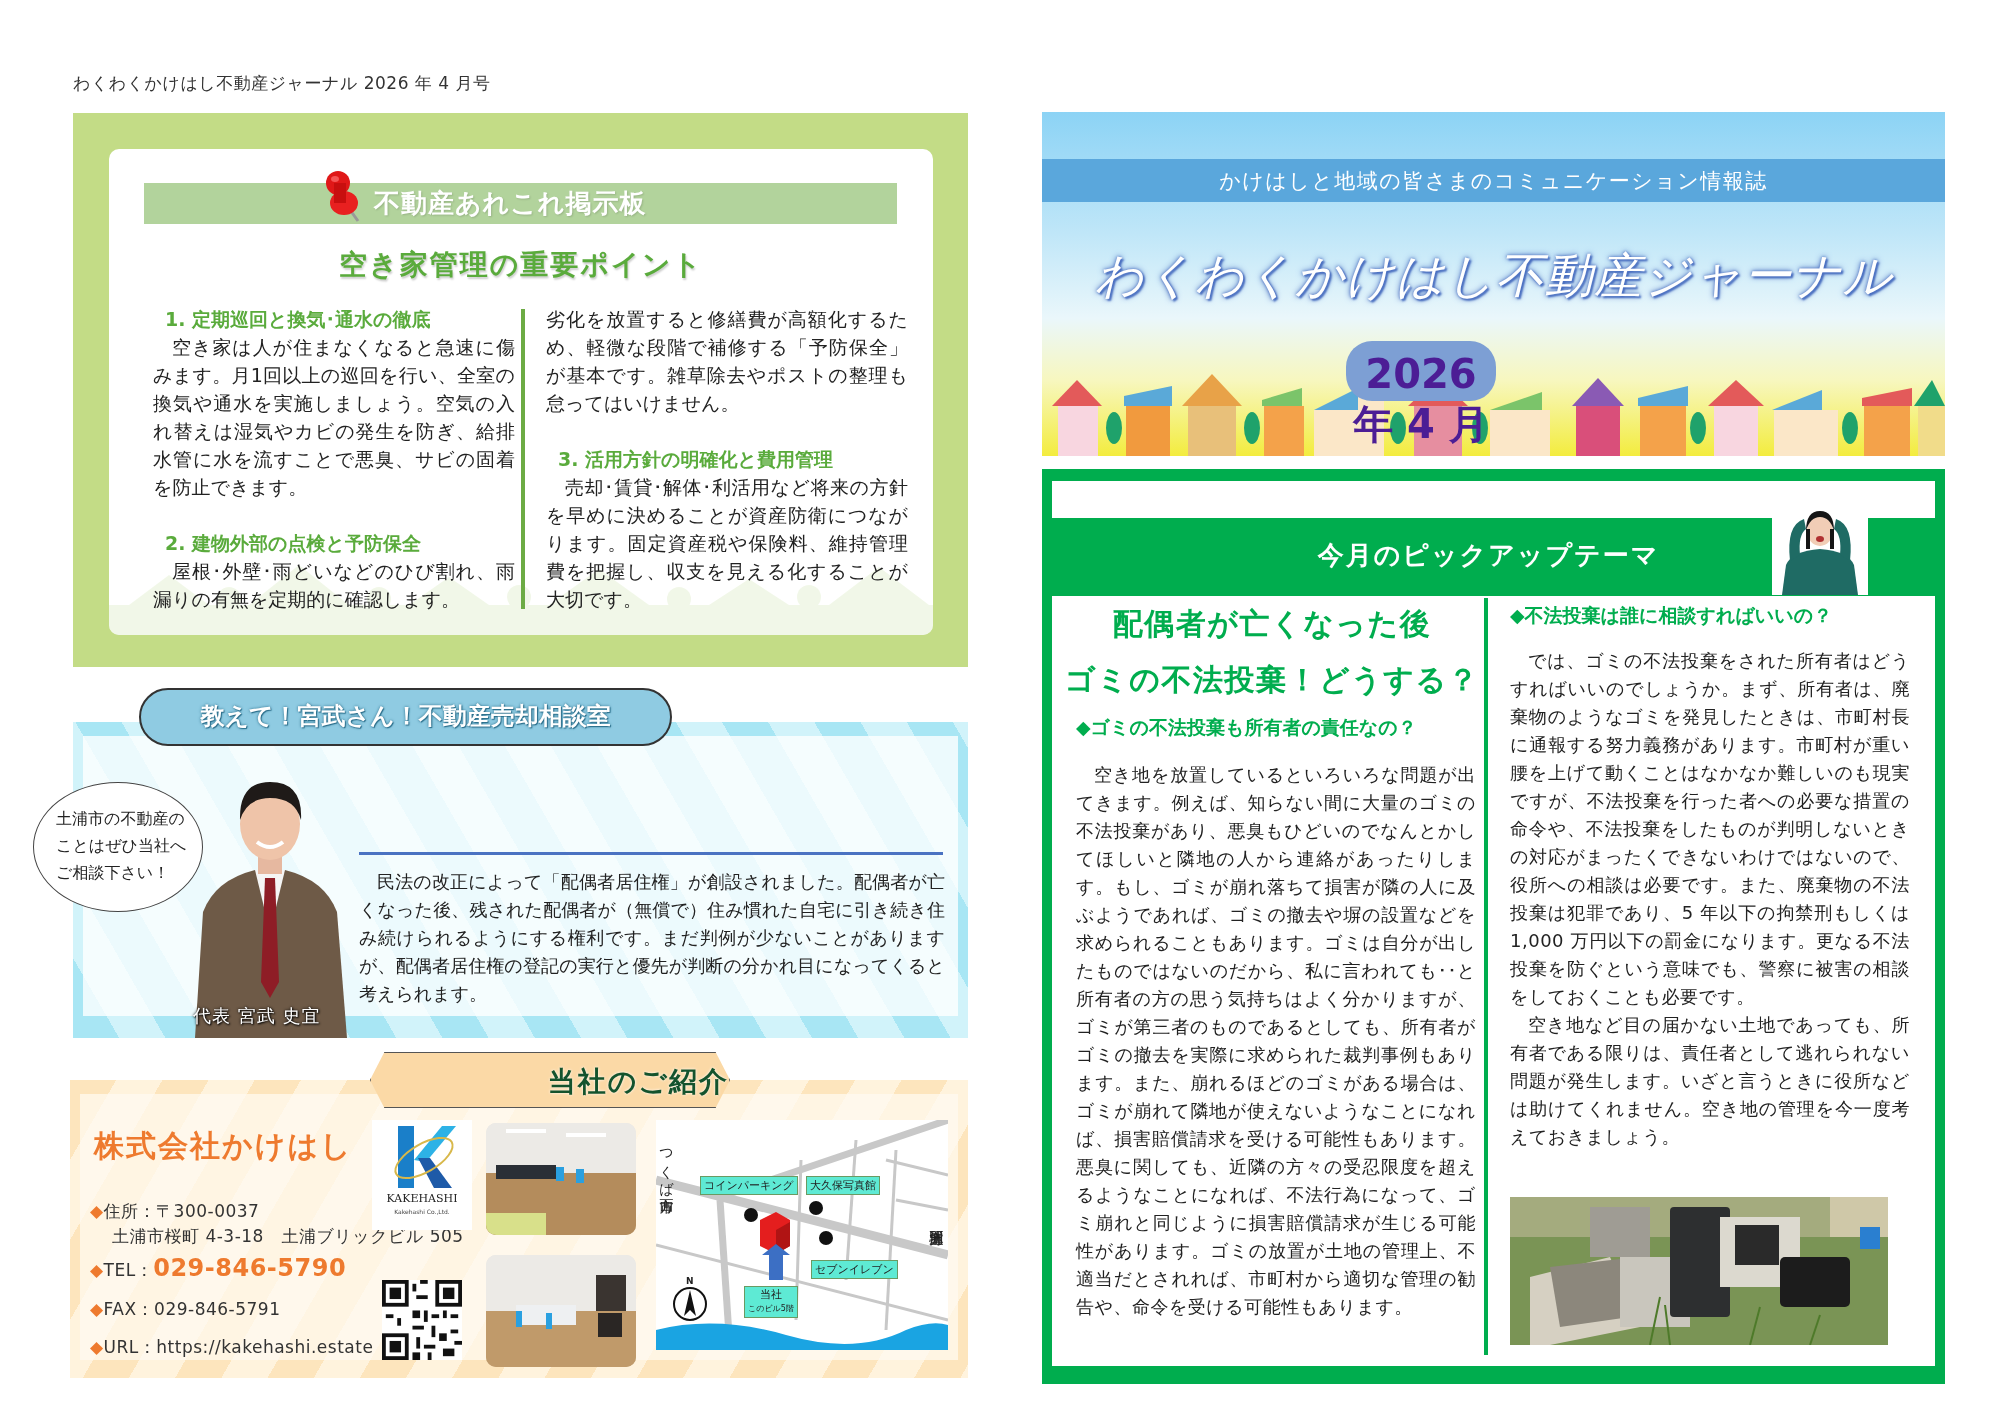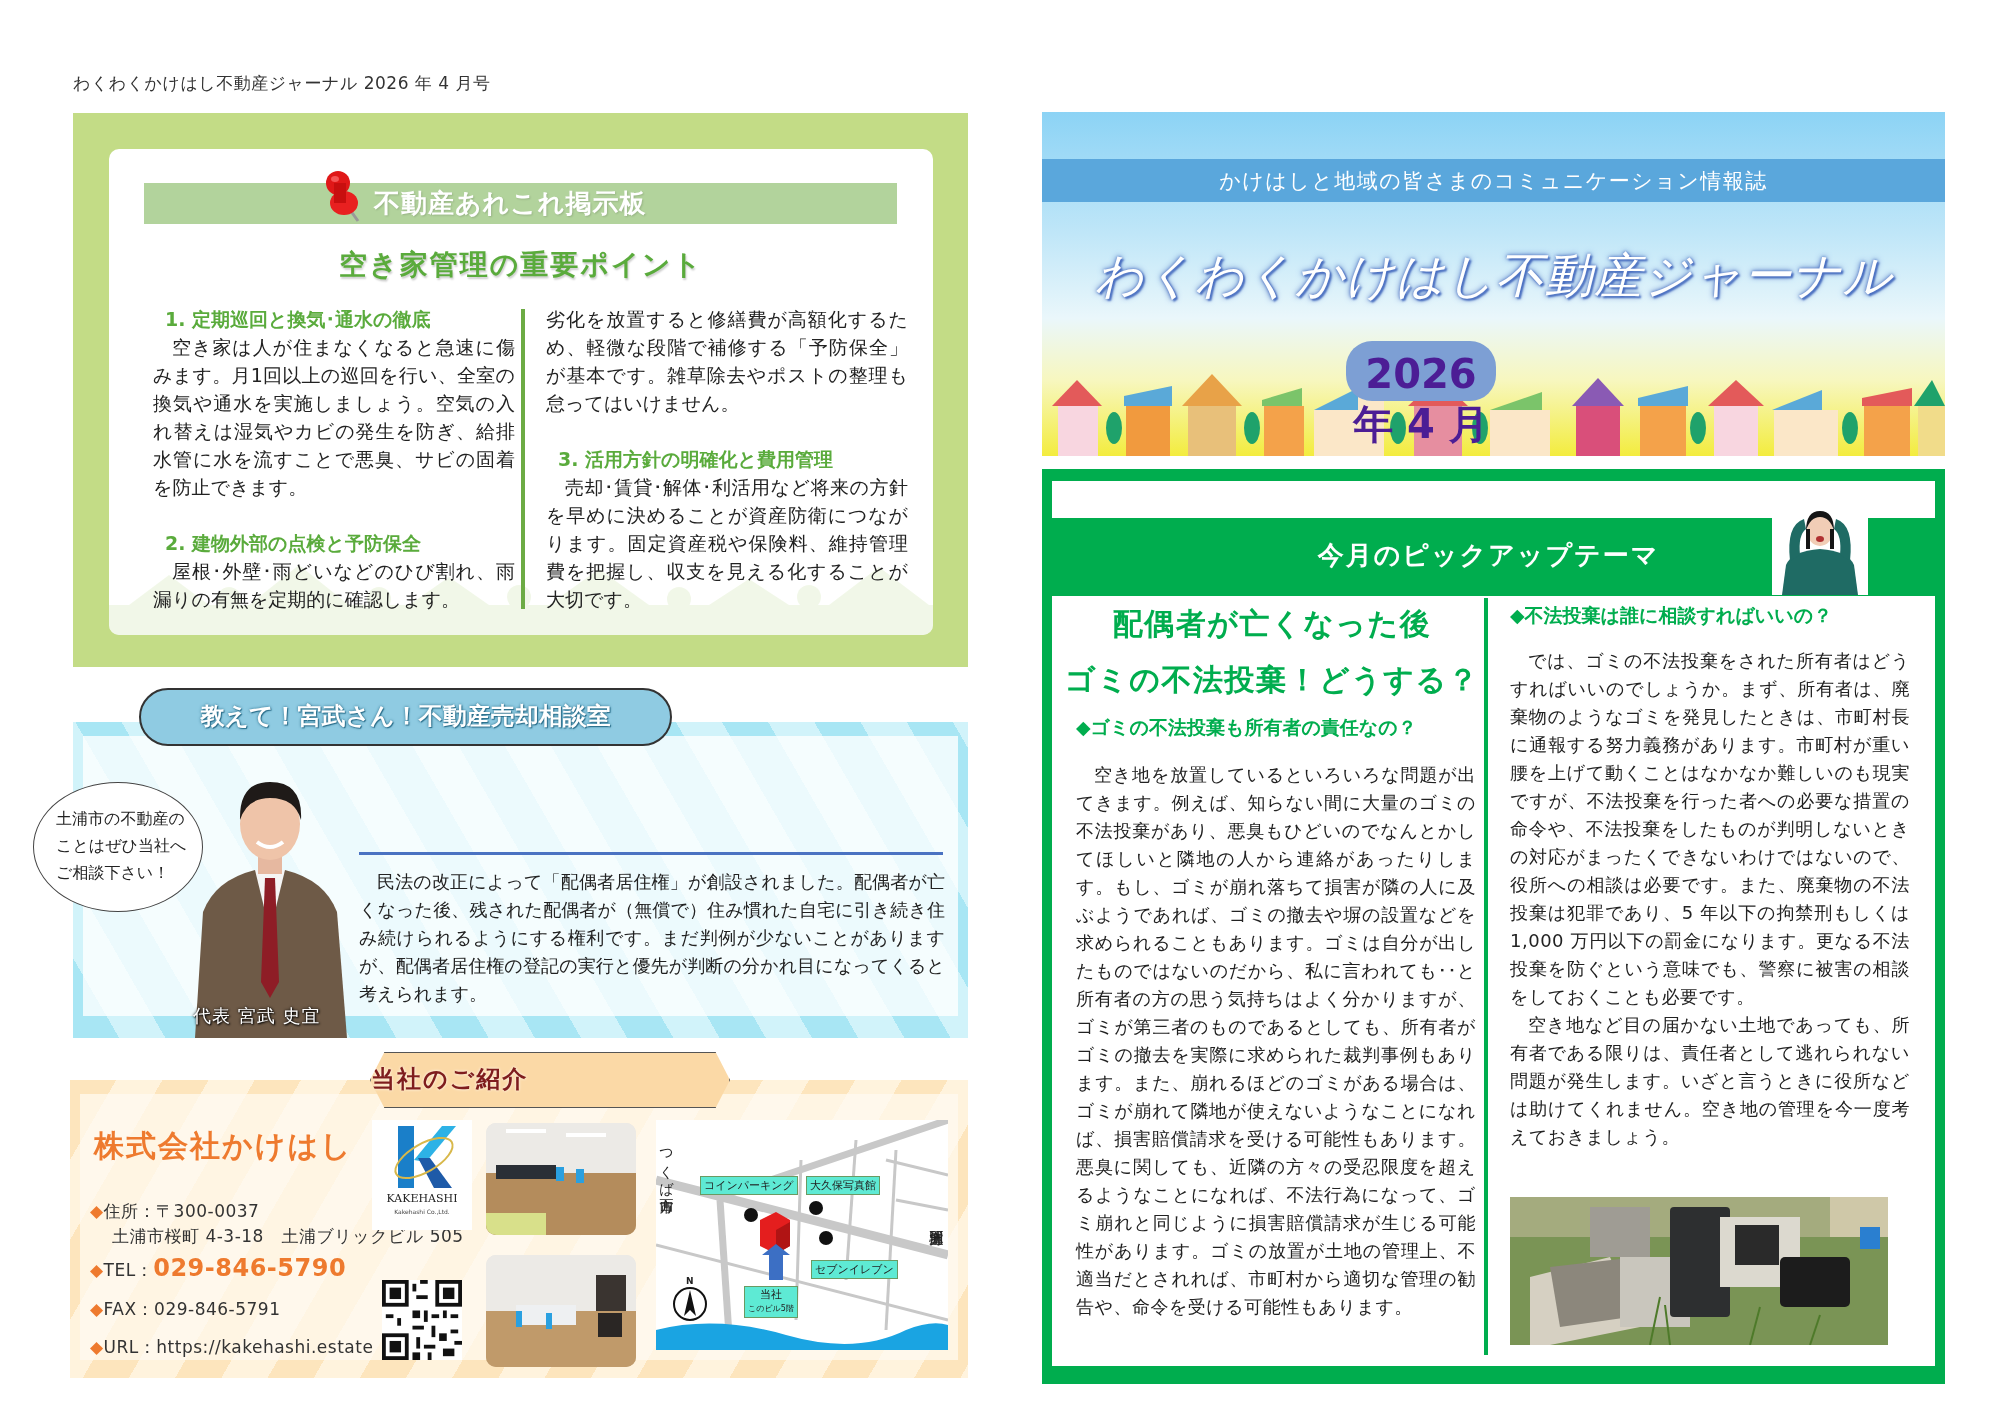--- a/index.html
+++ b/index.html
@@ -43,21 +43,21 @@
   .consult-q { left: 272px; top: 42px; width: 600px; font-size: 22px; line-height: 40px; font-weight: bold; color: #3a6fc4; letter-spacing: 1px; }
   .consult-q .line2 { padding-left: 28px; display: block; }
   .consult-rule { left: 286px; top: 130px; width: 584px; height: 3px; background: #4a72c2; }
   .consult-a { left: 286px; top: 146px; width: 586px; font-size: 18px; line-height: 28px; color: #222; text-indent: 1em; text-align: justify; }
 
   
   .intro { left: 70px; top: 1080px; width: 898px; height: 298px;
     background: repeating-linear-gradient(120deg, #fde5bd 0 40px, #fff3dd 40px 80px); }
   .intro-inner { left: 10px; top: 14px; width: 878px; height: 266px; background: rgba(255,250,240,0.75); }
   .intro-banner { left: 300px; top: -28px; width: 360px; height: 56px; background: #fbd9a6; border: 1.5px solid #555; clip-path: polygon(4% 0, 96% 0, 100% 50%, 96% 100%, 4% 100%, 0 50%); }
-  .intro-banner-text { position: absolute; left: 0; top: 10px; width: 100%; text-align: left; font-size: 24px; font-weight: bold; color: #7f1d1d; letter-spacing: 2px; text-shadow: 0 0 3px #fff; }
+  .intro-banner-text { position: absolute; left: 0; top: 10px; width: 100%; text-align: right; font-size: 28px; font-weight: bold; color: #14532d; letter-spacing: 2px; text-shadow: 0 0 3px #fff; }
   .company-name { left: 24px; top: 46px; font-size: 30px; font-weight: bold; color: #ee7a2e; letter-spacing: 2px; }
   .info-line { left: 20px; font-size: 17px; color: #333; letter-spacing: 0.5px; }
   .info-line .diamond { color: #ee7a2e; }
   .tel-number { color: #ee7a2e; font-weight: bold; font-size: 24px; }
   .logo-box { left: 302px; top: 40px; width: 100px; height: 110px; background: #fff; }
   .logo-k { position: absolute; left: 18px; top: 2px; width: 66px; height: 70px; }
   .logo-word { position: absolute; left: 0; top: 72px; width: 100%; text-align: center; font-family: "DejaVu Serif", serif; font-size: 11px; color: #222; }
   .logo-sub { position: absolute; left: 0; top: 88px; width: 100%; text-align: center; font-size: 6px; color: #444; }
   .qr { left: 312px; top: 200px; width: 80px; height: 80px; }
   .photo { width: 150px; height: 112px; border-radius: 10px; overflow: hidden; background: linear-gradient(180deg, #e8e6e2 0 45%, #c9b08a 45% 100%); }

